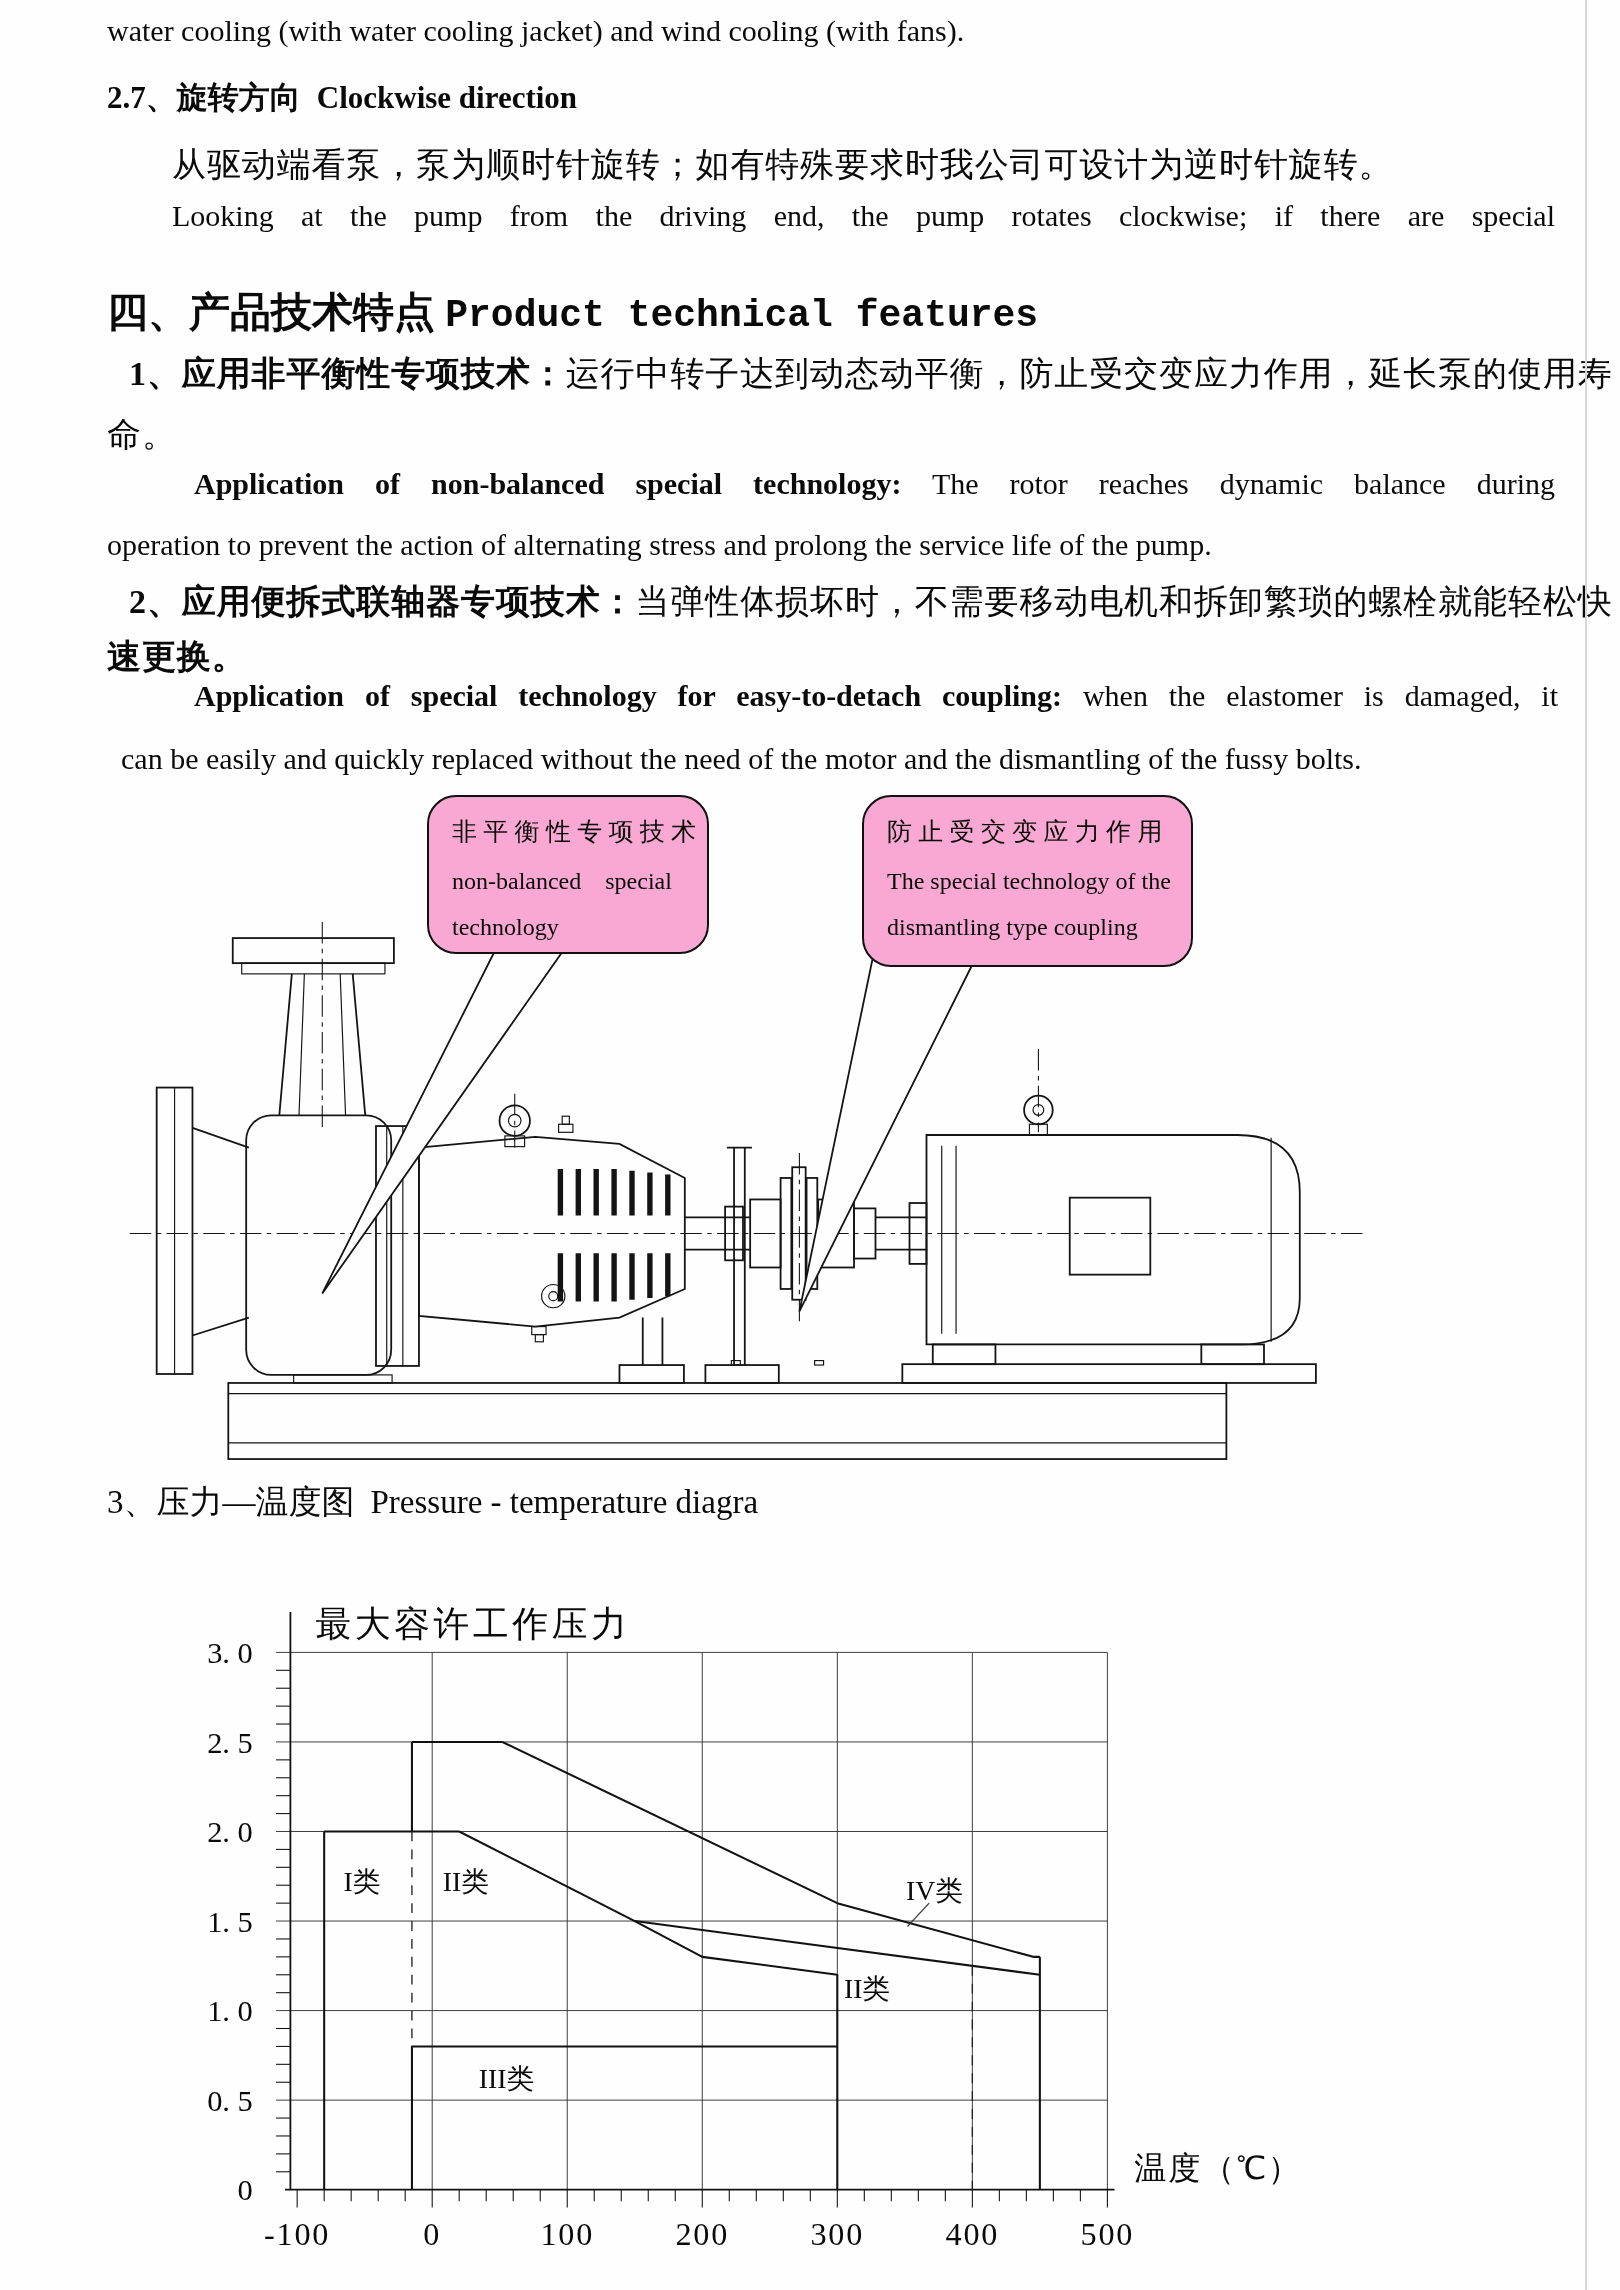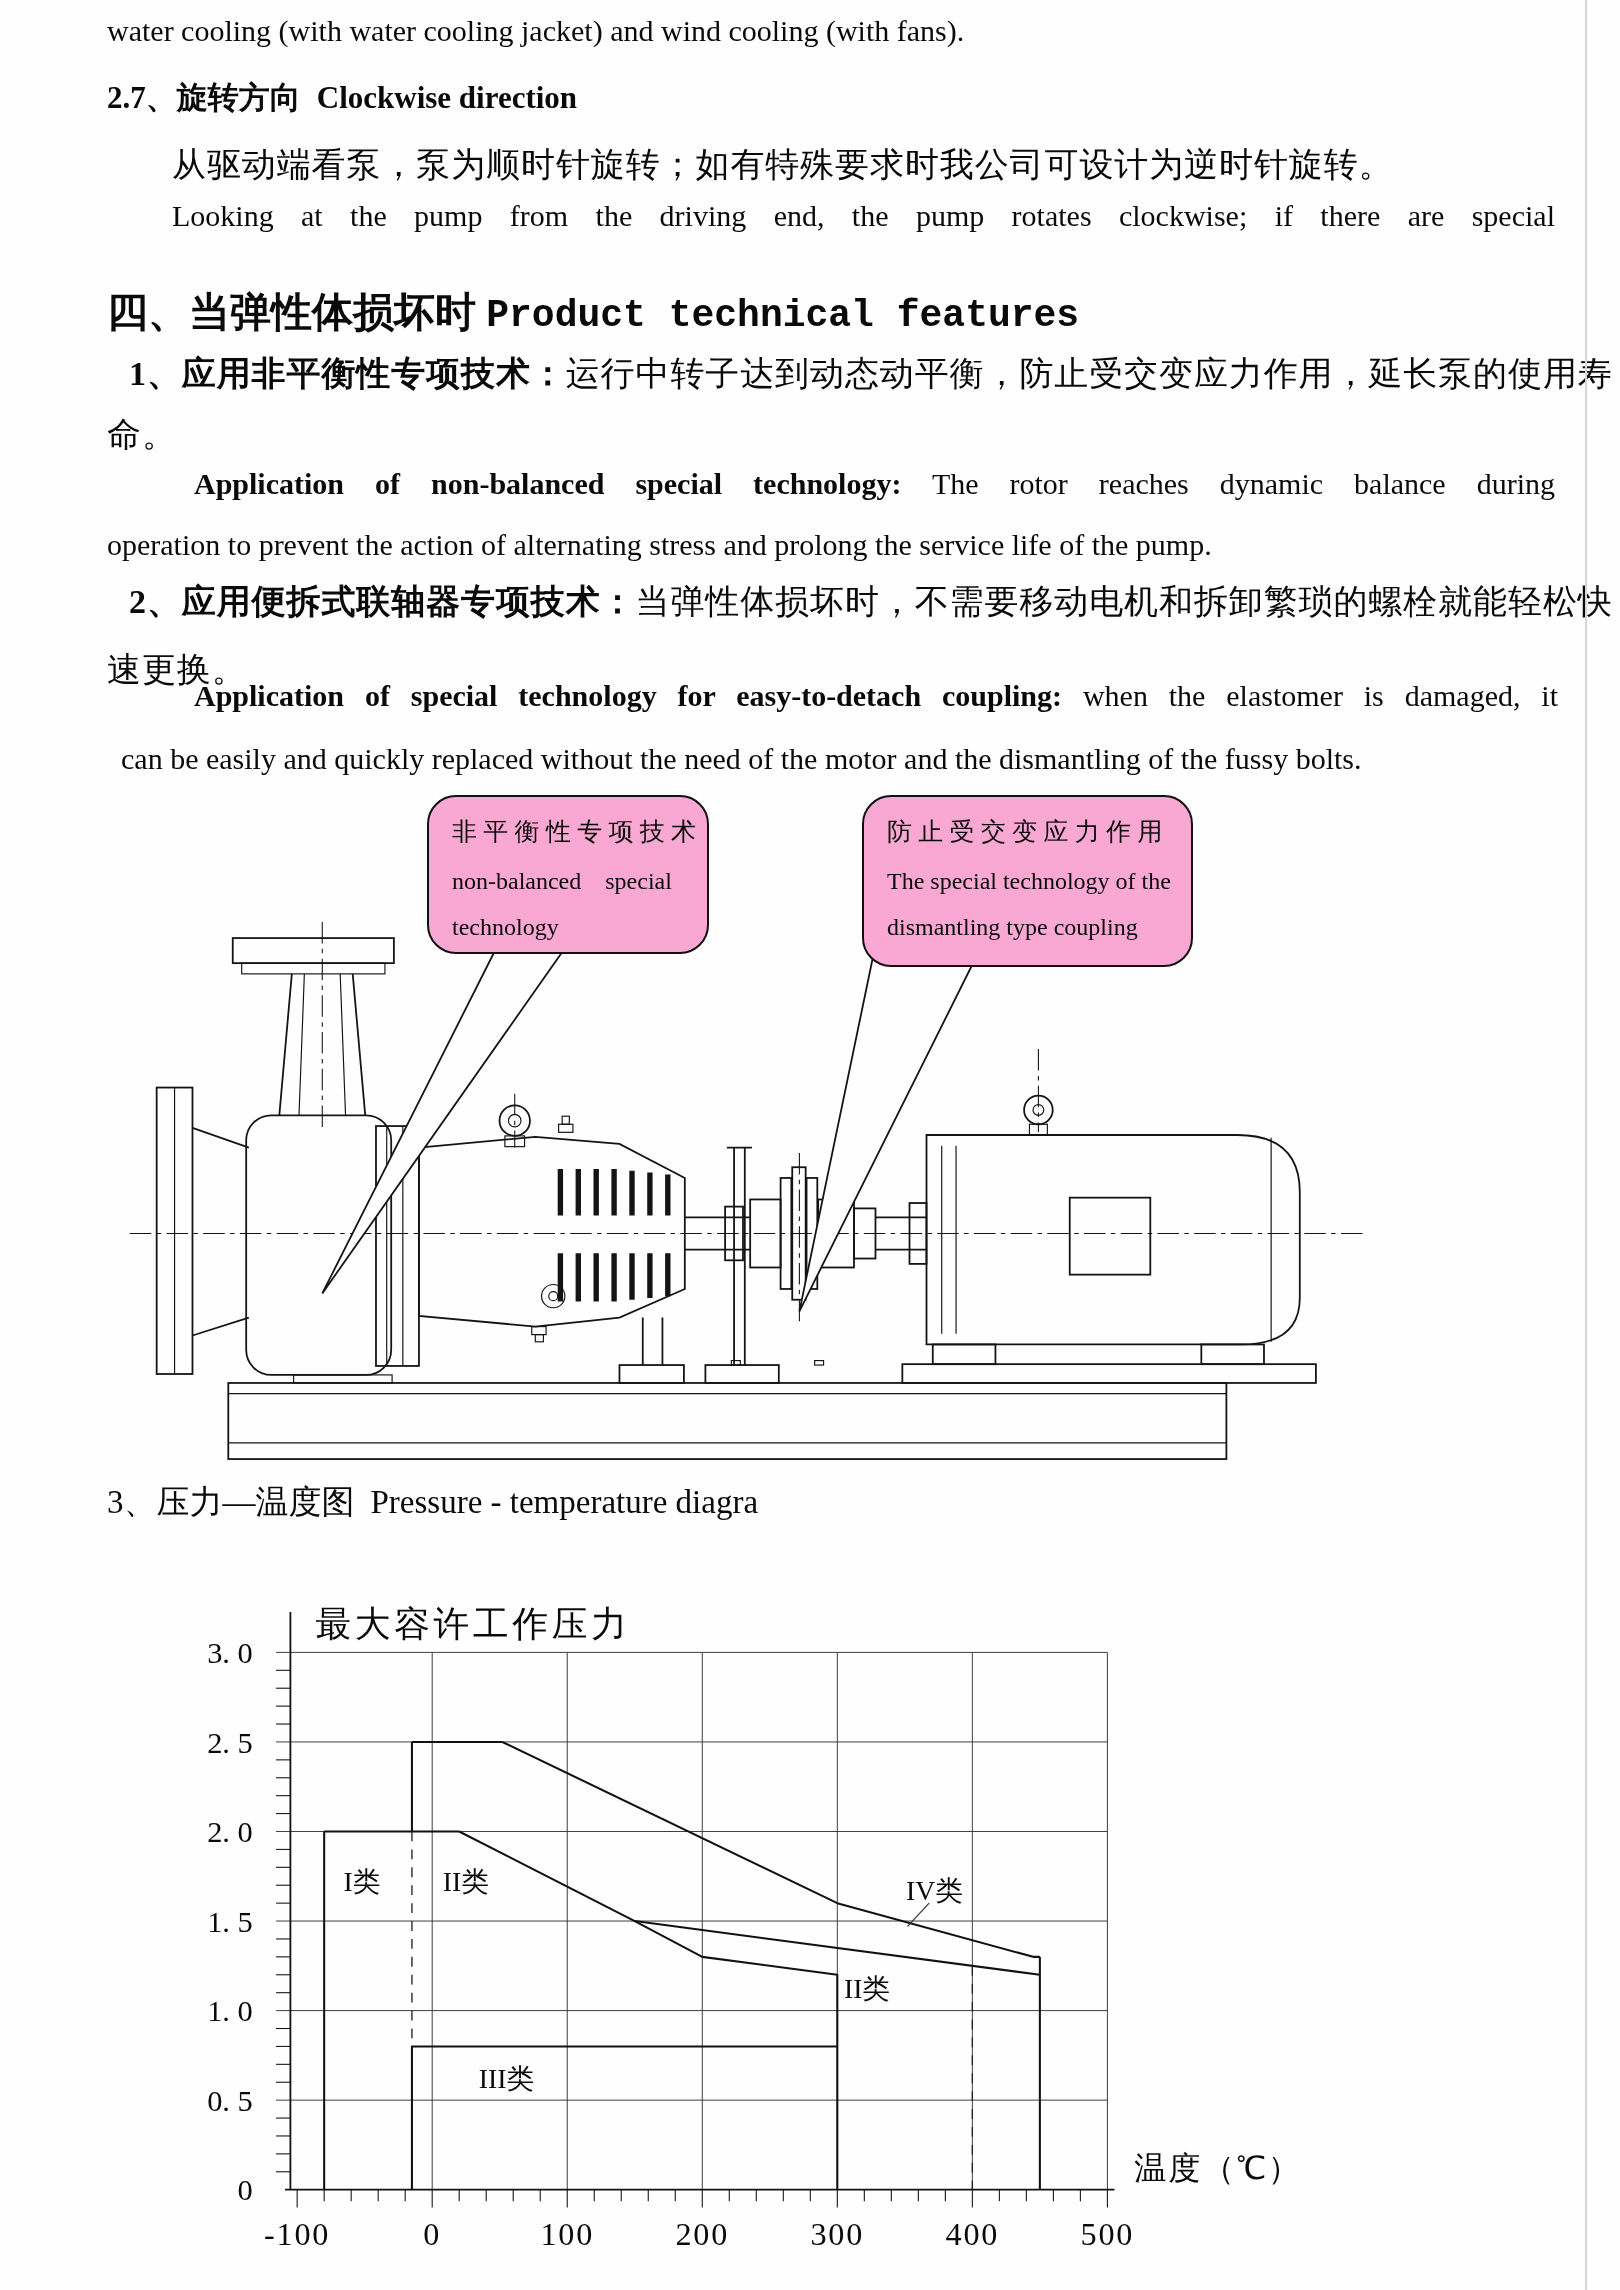--- a/index.html
+++ b/index.html
@@ -57,39 +57,39 @@
 
   <div class="abs h27" style="left:107px; top:77px;">
     <span>2.7、旋转方向</span><span class="gap"></span><span>Clockwise direction</span>
   </div>
 
   <div class="abs line-zh" style="left:172px; top:142px;">从驱动端看泵，泵为顺时针旋转；如有特殊要求时我公司可设计为逆时针旋转。</div>
 
   <div class="abs line-en jline" style="left:172px; top:199px; width:1383px;">Looking at the pump from the driving end, the pump rotates clockwise; if there are special</div>
 
   <div class="abs h4" style="left:107px; top:285px;">
-    <span>四、当弹性体损坏时</span>
+    <span>四、产品技术特点</span>
     <span class="latin">Product technical features</span>
   </div>
 
   <div class="abs line-zh" style="left:107px; top:351px;">
     <span class="b">1、应用非平衡性专项技术：</span><span>运行中转子达到动态动平衡，防止受交变应力作用，延长泵的使用寿</span>
   </div>
   <div class="abs line-zh" style="left:107px; top:412px;">命。</div>
 
   <div class="abs line-en jline" style="left:172px; top:467px; width:1383px;">
     <span class="b">Application of non-balanced special technology:</span>
     <span>The rotor reaches dynamic balance during</span>
   </div>
   <div class="abs line-en" style="left:107px; top:528px;">operation to prevent the action of alternating stress and prolong the service life of the pump.</div>
 
   <div class="abs line-zh" style="left:107px; top:579px;">
     <span class="b">2、应用便拆式联轴器专项技术：</span><span>当弹性体损坏时，不需要移动电机和拆卸繁琐的螺栓就能轻松快</span>
   </div>
-  <div class="abs line-zh" style="left:107px; top:647px;">速更换。</div>
+  <div class="abs line-zh" style="left:107px; top:634px;font-weight:bold;">速更换。</div>
 
   <div class="abs line-en jline" style="left:172px; top:679px; width:1386px;">
     <span class="b">Application of special technology for easy-to-detach coupling:</span>
     <span>when the elastomer is damaged, it</span>
   </div>
   <div class="abs line-en" style="left:121px; top:742px;">can be easily and quickly replaced without the need of the motor and the dismantling of the fussy bolts.</div>
 
   <div class="bubble" style="left:427px; top:795px; width:282px; height:159px;">
     <span class="bl zh-line">非平衡性专项技术</span>
     <span class="bl en-line">non-balanced    special</span>

